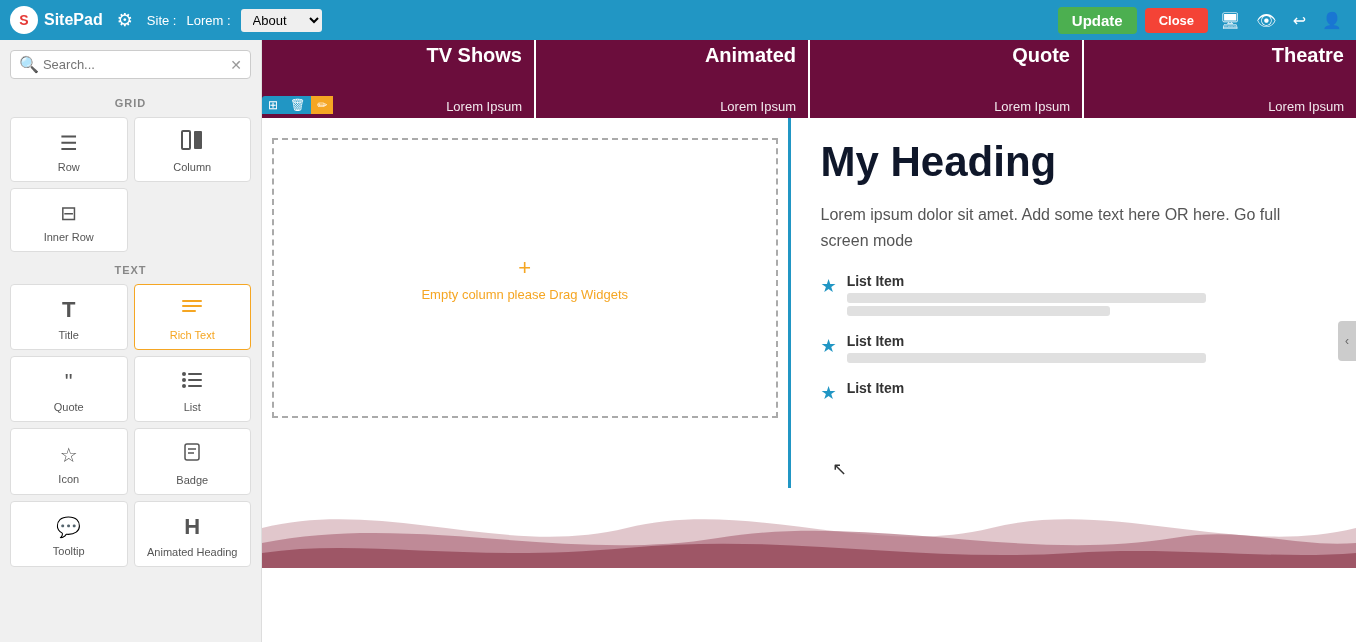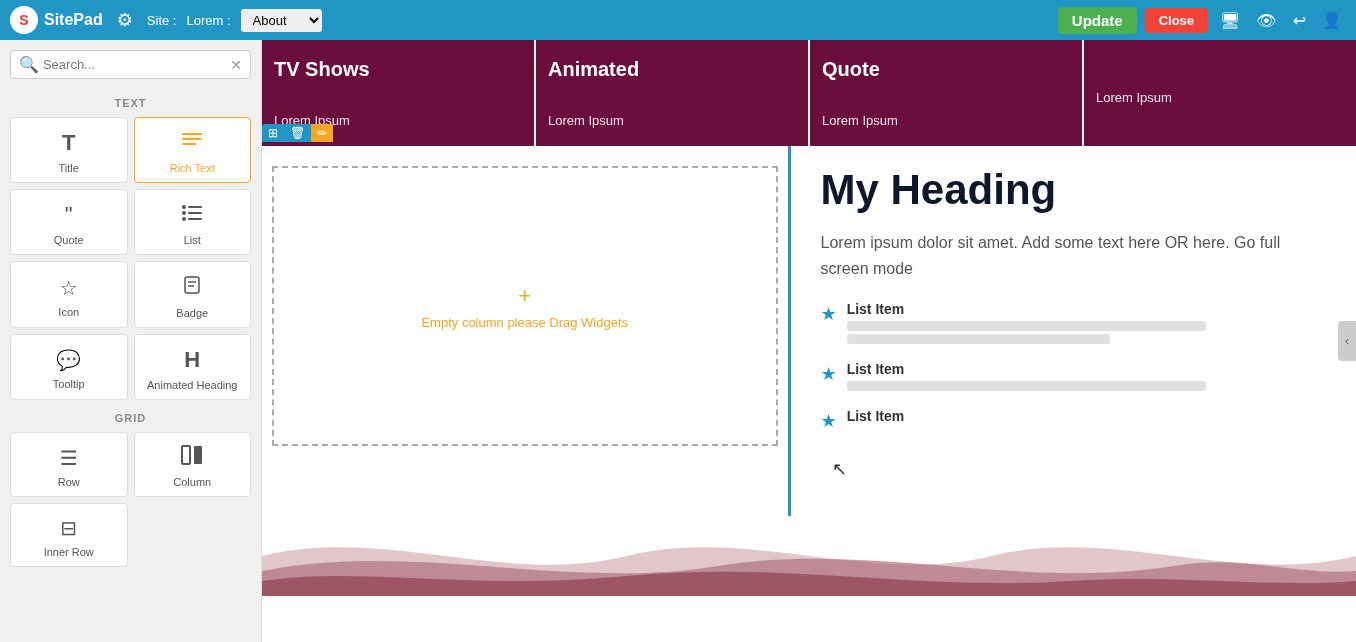--- a/index.html
+++ b/index.html
@@ -193,22 +193,22 @@
 
     
     .cards-row {
       display: flex;
       background: #fff;
     }
     .card-item {
       flex: 1;
       background: #6b0d3c;
       color: white;
-      text-align: left;
-      padding: 18px 12px;
+      text-align: right;
+      padding: 4px 12px;
       border-right: 2px solid white;
     }
     .card-item:last-child { border-right: none; }
     .card-title {
       font-size: 20px;
       font-weight: bold;
       margin-bottom: 8px;
     }
     .card-sub {
       font-size: 13px;
@@ -378,20 +378,43 @@
   <aside class="sidebar">
     <div class="search-bar">
       <div class="search-input-wrap">
         <span style="color:#aaa;margin-right:4px;">🔍</span>
         <input type="text" placeholder="Search..." style="">
         <span class="search-clear">✕</span>
       </div>
     </div>
 
     <div>
+      <div class="section-label">GRID</div>
+      <div class="widget-grid">
+        <div class="widget-item">
+          <span class="widget-icon">☰</span>
+          <span class="widget-label">Row</span>
+        </div>
+        <div class="widget-item">
+          <span class="widget-icon" style="font-size:18px;">
+            <svg width="22" height="20" viewBox="0 0 22 20">
+                <rect x="1" y="1" width="8" height="18" rx="1" fill="none" stroke="#555" stroke-width="2"></rect>
+                <rect x="13" y="1" width="8" height="18" rx="1" fill="#555"></rect>
+              </svg>
+          </span>
+          <span class="widget-label">Column</span>
+        </div>
+        <div class="widget-item">
+          <span class="widget-icon">⊟</span>
+          <span class="widget-label">Inner Row</span>
+        </div>
+      </div>
+    </div>
+
+    <div>
       <div class="section-label">TEXT</div>
       <div class="widget-grid">
         <div class="widget-item">
           <span class="widget-icon" style="font-size:22px;font-weight:bold;">T</span>
           <span class="widget-label">Title</span>
         </div>
         <div class="widget-item active">
           <span class="widget-icon">
             <svg width="22" height="20" viewBox="0 0 22 20" fill="#f5a623">
                 <rect x="1" y="2" width="20" height="2" rx="1"></rect>
@@ -435,43 +458,20 @@
         <div class="widget-item">
           <span class="widget-icon">💬</span>
           <span class="widget-label">Tooltip</span>
         </div>
         <div class="widget-item">
           <span class="widget-icon" style="font-size:22px;font-weight:bold;color:#555;">H</span>
           <span class="widget-label" style="text-align:center;">Animated Heading</span>
         </div>
       </div>
     </div>
-
-    <div>
-      <div class="section-label">GRID</div>
-      <div class="widget-grid">
-        <div class="widget-item">
-          <span class="widget-icon">☰</span>
-          <span class="widget-label">Row</span>
-        </div>
-        <div class="widget-item">
-          <span class="widget-icon" style="font-size:18px;">
-            <svg width="22" height="20" viewBox="0 0 22 20">
-                <rect x="1" y="1" width="8" height="18" rx="1" fill="none" stroke="#555" stroke-width="2"></rect>
-                <rect x="13" y="1" width="8" height="18" rx="1" fill="#555"></rect>
-              </svg>
-          </span>
-          <span class="widget-label">Column</span>
-        </div>
-        <div class="widget-item">
-          <span class="widget-icon">⊟</span>
-          <span class="widget-label">Inner Row</span>
-        </div>
-      </div>
-    </div>
   </aside>
 
   <div class="canvas-area">
 
     <div class="collapse-handle">‹</div>
 
     <div class="canvas-inner">
 
       <div class="cards-row">
         <div class="card-item">
@@ -480,20 +480,21 @@
         </div>
         <div class="card-item">
           <div class="card-title">Animated</div>
           <div class="card-sub">Lorem Ipsum</div>
         </div>
         <div class="card-item">
           <div class="card-title">Quote</div>
           <div class="card-sub">Lorem Ipsum</div>
         </div>
         <div class="card-item">
+          <div class="card-title">Theatre</div>
           <div class="card-sub">Lorem Ipsum</div>
         </div>
       </div>
 
       <div class="content-section">
 
         <div style="flex:1; position:relative; padding:20px 10px;">
 
           <div class="column-toolbar">
             <button class="col-tool-btn">⊞</button>

